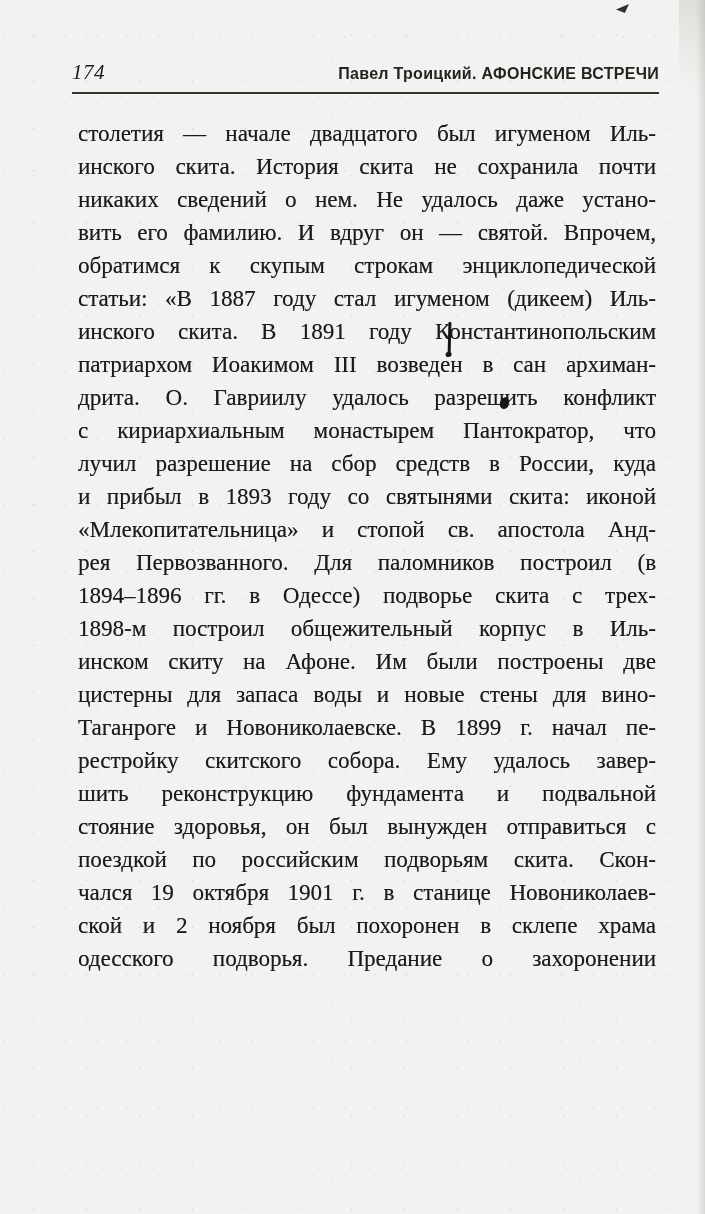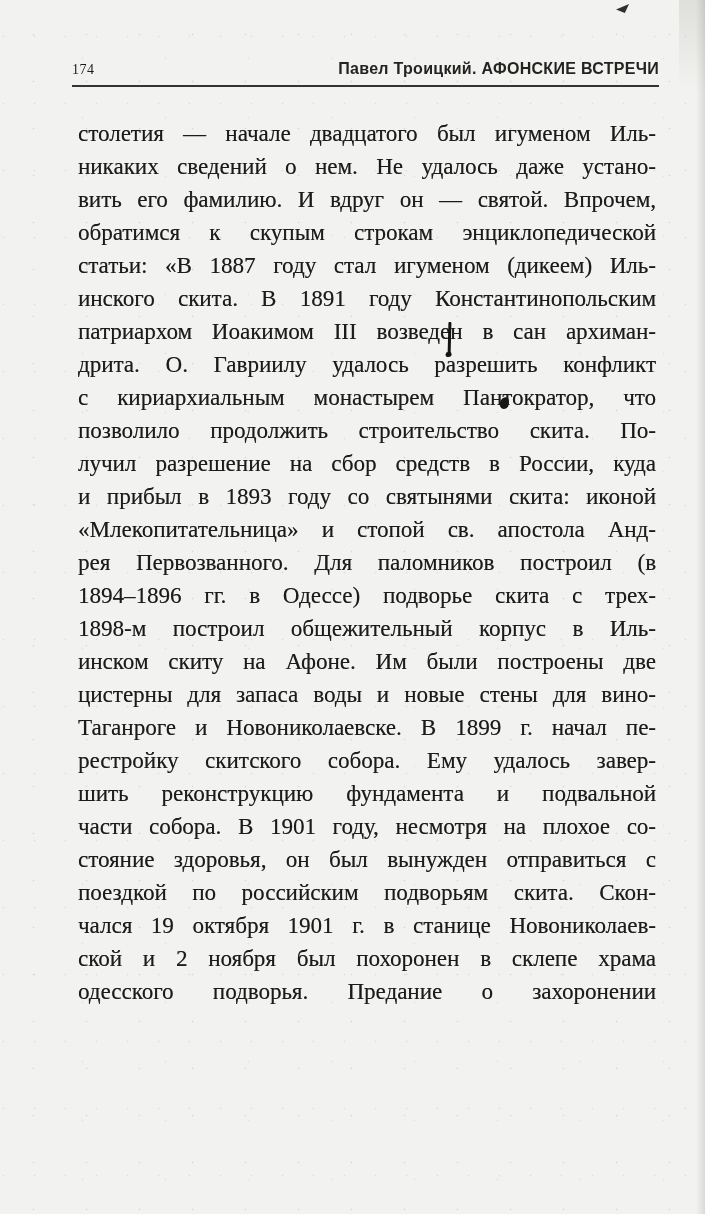--- a/index.html
+++ b/index.html
@@ -28,22 +28,23 @@
     top: 60px;
     width: 587px;
     display: flex;
     justify-content: space-between;
     align-items: baseline;
     border-bottom: 2px solid #343431;
     padding-bottom: 7px;
   }
   .pagenum {
     font-family: "Liberation Serif", "DejaVu Serif", serif;
-    font-size: 14px;
+    font-size: 21px;
     letter-spacing: 0.5px;
+    font-style: italic;
   }
   .running-title {
     font-family: "Liberation Sans", "DejaVu Sans", sans-serif;
     font-weight: bold;
     font-size: 16px;
     letter-spacing: 0.3px;
     color: #232320;
   }
   .body-text {
     position: absolute;
@@ -105,41 +106,40 @@
 
 <div class="page">
 
   <div class="header">
     <span class="pagenum">174</span>
     <span class="running-title">Павел Троицкий. АФОНСКИЕ ВСТРЕЧИ</span>
   </div>
 
   <div class="body-text">
       <div class="text-line">столетия — начале двадцатого был игуменом Иль-</div>
+      <div class="text-line">инского скита. История скита не сохранила почти</div>
       <div class="text-line">никаких сведений о нем. Не удалось даже устано-</div>
       <div class="text-line">вить его фамилию. И вдруг он — святой. Впрочем,</div>
       <div class="text-line">обратимся к скупым строкам энциклопедической</div>
       <div class="text-line">статьи: «В 1887 году стал игуменом (дикеем) Иль-</div>
       <div class="text-line">инского скита. В 1891 году Константинопольским</div>
       <div class="text-line">патриархом Иоакимом III возведен в сан архиман-</div>
       <div class="text-line">дрита. О. Гавриилу удалось разрешить конфликт</div>
       <div class="text-line">с кириархиальным монастырем Пантократор, что</div>
-      <div class="text-line">позволило продолжить строительство скита. По-</div>
       <div class="text-line">лучил разрешение на сбор средств в России, куда</div>
       <div class="text-line">и прибыл в 1893 году со святынями скита: иконой</div>
       <div class="text-line">«Млекопитательница» и стопой св. апостола Анд-</div>
       <div class="text-line">рея Первозванного. Для паломников построил (в</div>
       <div class="text-line">1894–1896 гг. в Одессе) подворье скита с трех-</div>
       <div class="text-line">1898-м построил общежительный корпус в Иль-</div>
       <div class="text-line">инском скиту на Афоне. Им были построены две</div>
       <div class="text-line">цистерны для запаса воды и новые стены для вино-</div>
       <div class="text-line">Таганроге и Новониколаевске. В 1899 г. начал пе-</div>
       <div class="text-line">рестройку скитского собора. Ему удалось завер-</div>
       <div class="text-line">шить реконструкцию фундамента и подвальной</div>
-      <div class="text-line">части собора. В 1901 году, несмотря на плохое со-</div>
       <div class="text-line">стояние здоровья, он был вынужден отправиться с</div>
       <div class="text-line">поездкой по российским подворьям скита. Скон-</div>
       <div class="text-line">чался 19 октября 1901 г. в станице Новониколаев-</div>
       <div class="text-line">ской и 2 ноября был похоронен в склепе храма</div>
       <div class="text-line">одесского подворья. Предание о захоронении</div>
     </div>
 
   <div class="artifact artifact-arrow"></div>
   <div class="artifact artifact-stroke"></div>
   <div class="artifact artifact-blot"></div>

